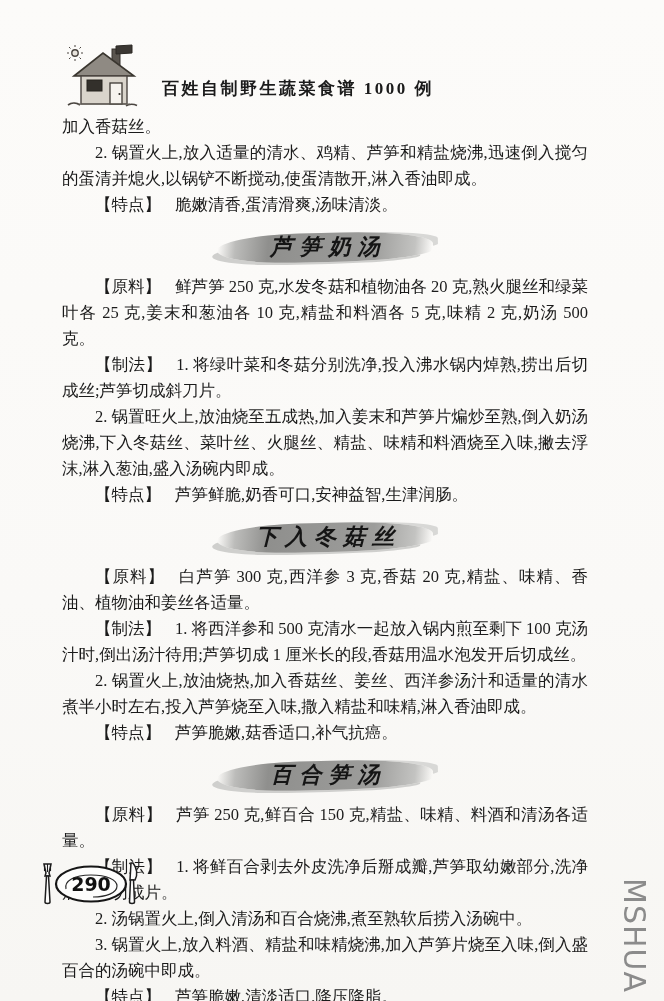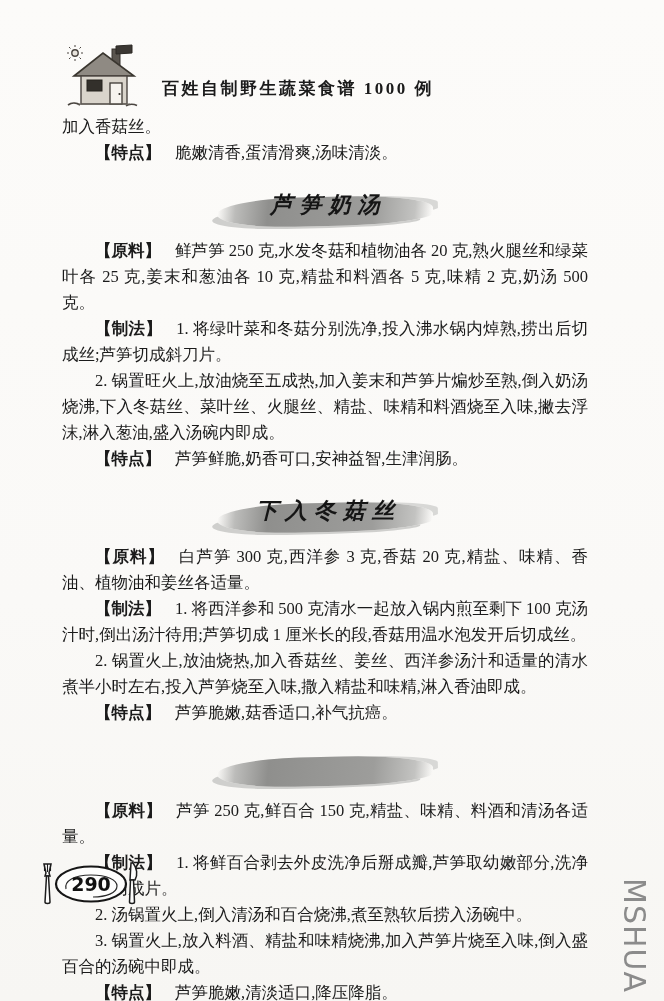--- a/index.html
+++ b/index.html
@@ -26,25 +26,25 @@
   .hdr .book-title{
     font-weight:700;font-size:17px;letter-spacing:2.5px;
     padding-bottom:10px;white-space:nowrap;
   }
   .house{flex:0 0 auto;}
   p{
     margin:0;font-size:16.5px;line-height:26px;
     text-indent:2em;text-align:justify;text-justify:inter-ideograph;
   }
   p.cont{text-indent:0;}
-  .lbl{font-weight:700;margin-right:.85em;}
+  .lbl{font-weight:400;margin-right:.85em;}
   .banner{
     position:relative;width:216px;height:42px;
-    margin:24px auto 6px;
-    display:flex;justify-content:center;
+    margin:8px auto 6px;
+    display:flex;align-items:center;justify-content:center;
   }
   .banner-bg{
     position:absolute;left:0;right:0;top:7px;bottom:6px;
     background:linear-gradient(97deg,
       rgba(170,170,170,0) 1%,#bcbcba 9%,#8f8f8d 24%,
       #9d9d9b 72%,#c3c3c1 91%,rgba(180,180,180,0) 99%);
     border-radius:48% 52% 55% 45% / 65% 55% 45% 60%;
     transform:rotate(-1.4deg);
     box-shadow:-9px 6px 0 -4px #cfcfcd, 10px -5px 0 -5px #d8d8d6;
   }
@@ -82,20 +82,21 @@
       <circle cx="55.5" cy="50" r="1.1" fill="#33302b"></circle>
       <path d="M4 61c4-3 9-2 12 0" stroke="#4a4540" fill="none" stroke-width="1.6"></path>
       <path d="M62 62c3-2.5 8-2 11-.5" stroke="#4a4540" fill="none" stroke-width="1.6"></path>
       <path d="M14 60h52" stroke="#6b665f" stroke-width="1"></path>
     </svg>
     <span class="book-title">百姓自制野生蔬菜食谱 1000 例</span>
   </div>
 
   <section>
     <p class="cont">加入香菇丝。</p>
+    <p>2. 锅置火上,放入适量的清水、鸡精、芦笋和精盐烧沸,迅速倒入搅匀的蛋清并熄火,以锅铲不断搅动,使蛋清散开,淋入香油即成。</p>
     <p><span class="lbl">【特点】</span><span>脆嫩清香,蛋清滑爽,汤味清淡。</span></p>
   </section>
 
   <section>
     <div class="banner">
       <div class="banner-bg"></div>
       <span class="banner-title">芦笋奶汤</span>
     </div>
     <p><span class="lbl">【原料】</span><span>鲜芦笋 250 克,水发冬菇和植物油各 20 克,熟火腿丝和绿菜叶各 25 克,姜末和葱油各 10 克,精盐和料酒各 5 克,味精 2 克,奶汤 500 克。</span></p>
     <p><span class="lbl">【制法】</span><span>1. 将绿叶菜和冬菇分别洗净,投入沸水锅内焯熟,捞出后切成丝;芦笋切成斜刀片。</span></p>
@@ -110,20 +111,21 @@
     </div>
     <p><span class="lbl">【原料】</span><span>白芦笋 300 克,西洋参 3 克,香菇 20 克,精盐、味精、香油、植物油和姜丝各适量。</span></p>
     <p><span class="lbl">【制法】</span><span>1. 将西洋参和 500 克清水一起放入锅内煎至剩下 100 克汤汁时,倒出汤汁待用;芦笋切成 1 厘米长的段,香菇用温水泡发开后切成丝。</span></p>
     <p>2. 锅置火上,放油烧热,加入香菇丝、姜丝、西洋参汤汁和适量的清水煮半小时左右,投入芦笋烧至入味,撒入精盐和味精,淋入香油即成。</p>
     <p><span class="lbl">【特点】</span><span>芦笋脆嫩,菇香适口,补气抗癌。</span></p>
   </section>
 
   <section>
     <div class="banner">
       <div class="banner-bg"></div>
+      <span class="banner-title">百合笋汤</span>
     </div>
     <p><span class="lbl">【原料】</span><span>芦笋 250 克,鲜百合 150 克,精盐、味精、料酒和清汤各适量。</span></p>
     <p><span class="lbl">【制法】</span><span>1. 将鲜百合剥去外皮洗净后掰成瓣,芦笋取幼嫩部分,洗净后斜刀切成片。</span></p>
     <p>2. 汤锅置火上,倒入清汤和百合烧沸,煮至熟软后捞入汤碗中。</p>
     <p>3. 锅置火上,放入料酒、精盐和味精烧沸,加入芦笋片烧至入味,倒入盛百合的汤碗中即成。</p>
     <p><span class="lbl">【特点】</span><span>芦笋脆嫩,清淡适口,降压降脂。</span></p>
   </section>
 
 </div>
 

